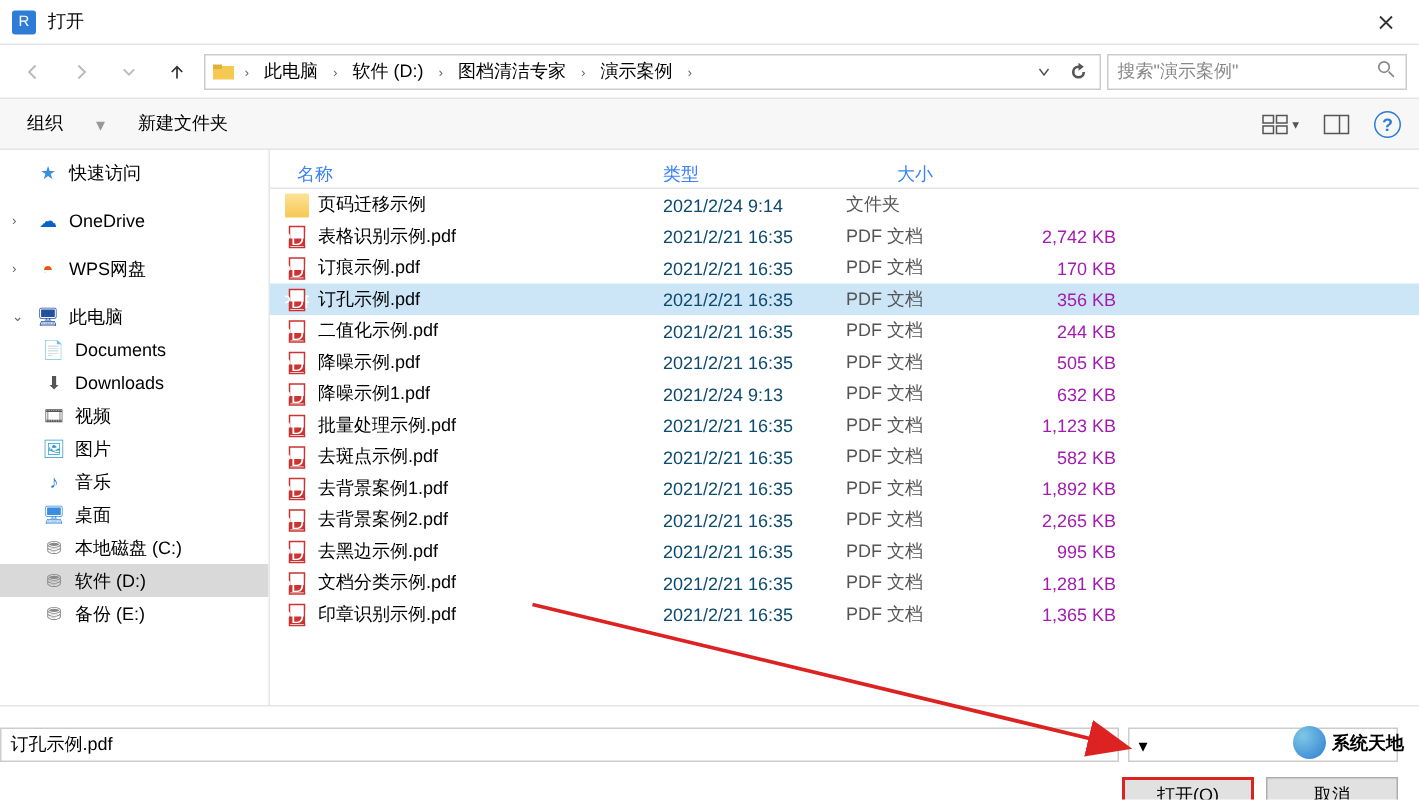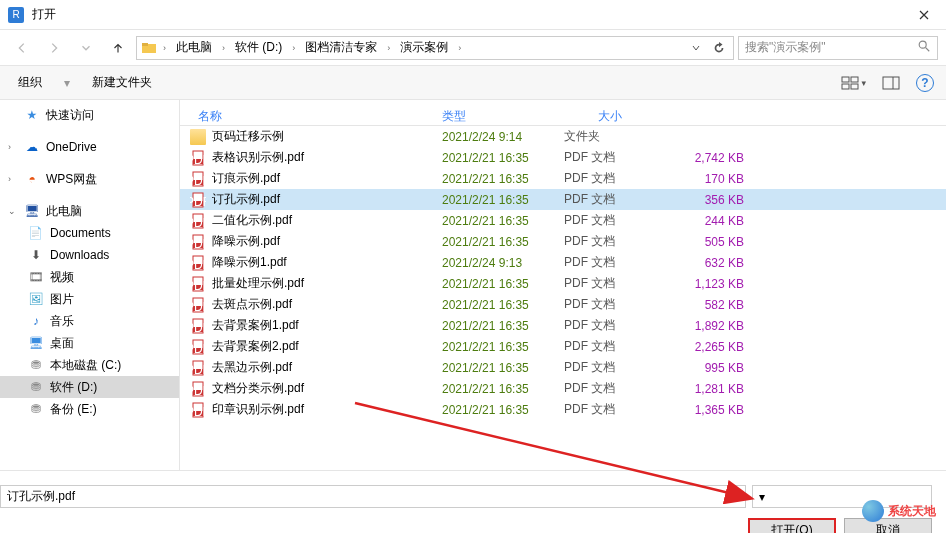--- a/index.html
+++ b/index.html
@@ -51,37 +51,37 @@
 .filelist { flex: 1; display: flex; flex-direction: column; }
 .colhead { display: flex; height: 26px; align-items: flex-end; border-bottom: 1px solid #e5e5e5; color: #3b82f6; }
 .col-name { width: 262px; padding-left: 18px; }
 .col-date { width: 122px; }
 .col-type { width: 108px; }
 .col-size { width: 80px; text-align: right; padding-right: 8px; }
 .rows { flex: 1; overflow-y: auto; }
 .row { display: flex; height: 21px; align-items: center; font-size: 12px; }
 .row.selected { background: #cce5f7; }
 .row .cell-name { width: 262px; display: flex; align-items: center; gap: 6px; padding-left: 10px; }
-.row .cell-date { width: 122px; color: #4d7c0f; }
+.row .cell-date { width: 122px; color: #0c4a6e; }
 .row .cell-type { width: 108px; color: #555; }
 .row .cell-size { width: 80px; text-align: right; padding-right: 8px; color: #a21caf; }
 .file-icon { width: 16px; height: 16px; display: flex; align-items: center; justify-content: center; }
 .file-icon.folder { background: linear-gradient(#ffe29a, #f5c851); border-radius: 1px; }
 .file-icon.pdf svg { width: 16px; height: 16px; }
 .footer { padding: 14px 14px 14px 0; display: flex; flex-direction: column; gap: 10px; align-items: flex-end; border-top: 1px solid #e5e5e5; }
 .footer-row { display: flex; align-items: center; width: 100%; }
 .footer-row .lbl { width: 180px; text-align: right; padding-right: 8px; }
 .footer-row .filename-input { flex: 1; height: 23px; border: 1px solid #ccc; padding: 0 6px; background: #fff; display: flex; align-items: center; justify-content: space-between; }
 .footer-row .filename-input .dd { font-size: 9px; color: #555; }
 .footer-row .filetype { width: 180px; height: 23px; border: 1px solid #ccc; margin-left: 6px; padding: 0 6px; display: flex; align-items: center; justify-content: space-between; background: #fff; }
 .footer-row2 { display: flex; gap: 8px; }
 .btn { width: 88px; height: 25px; border: 1px solid #adadad; background: #e1e1e1; display: flex; align-items: center; justify-content: center; }
 .btn.primary { border: 2px solid #d22; }
 .annotation-arrow { position: absolute; left: 350px; top: 398px; pointer-events: none; }
-.watermark { position: absolute; right: 10px; bottom: 11px; display: flex; align-items: center; gap: 4px; color: #ef4444; font-weight: bold; font-size: 13px; }
+.watermark { position: absolute; right: 10px; bottom: 27px; display: flex; align-items: center; gap: 4px; color: #000000; font-weight: bold; font-size: 13px; }
 .watermark .globe { width: 22px; height: 22px; border-radius: 50%; background: radial-gradient(circle at 30% 30%, #7ec8e3, #2e7cd6); position: relative; }
 </style>
 </head>
 <body>
 
 <div class="titlebar">
   <div class="app-icon">R</div>
   <div class="title">打开</div>
   <div class="spacer"></div>
   <div class="close">

